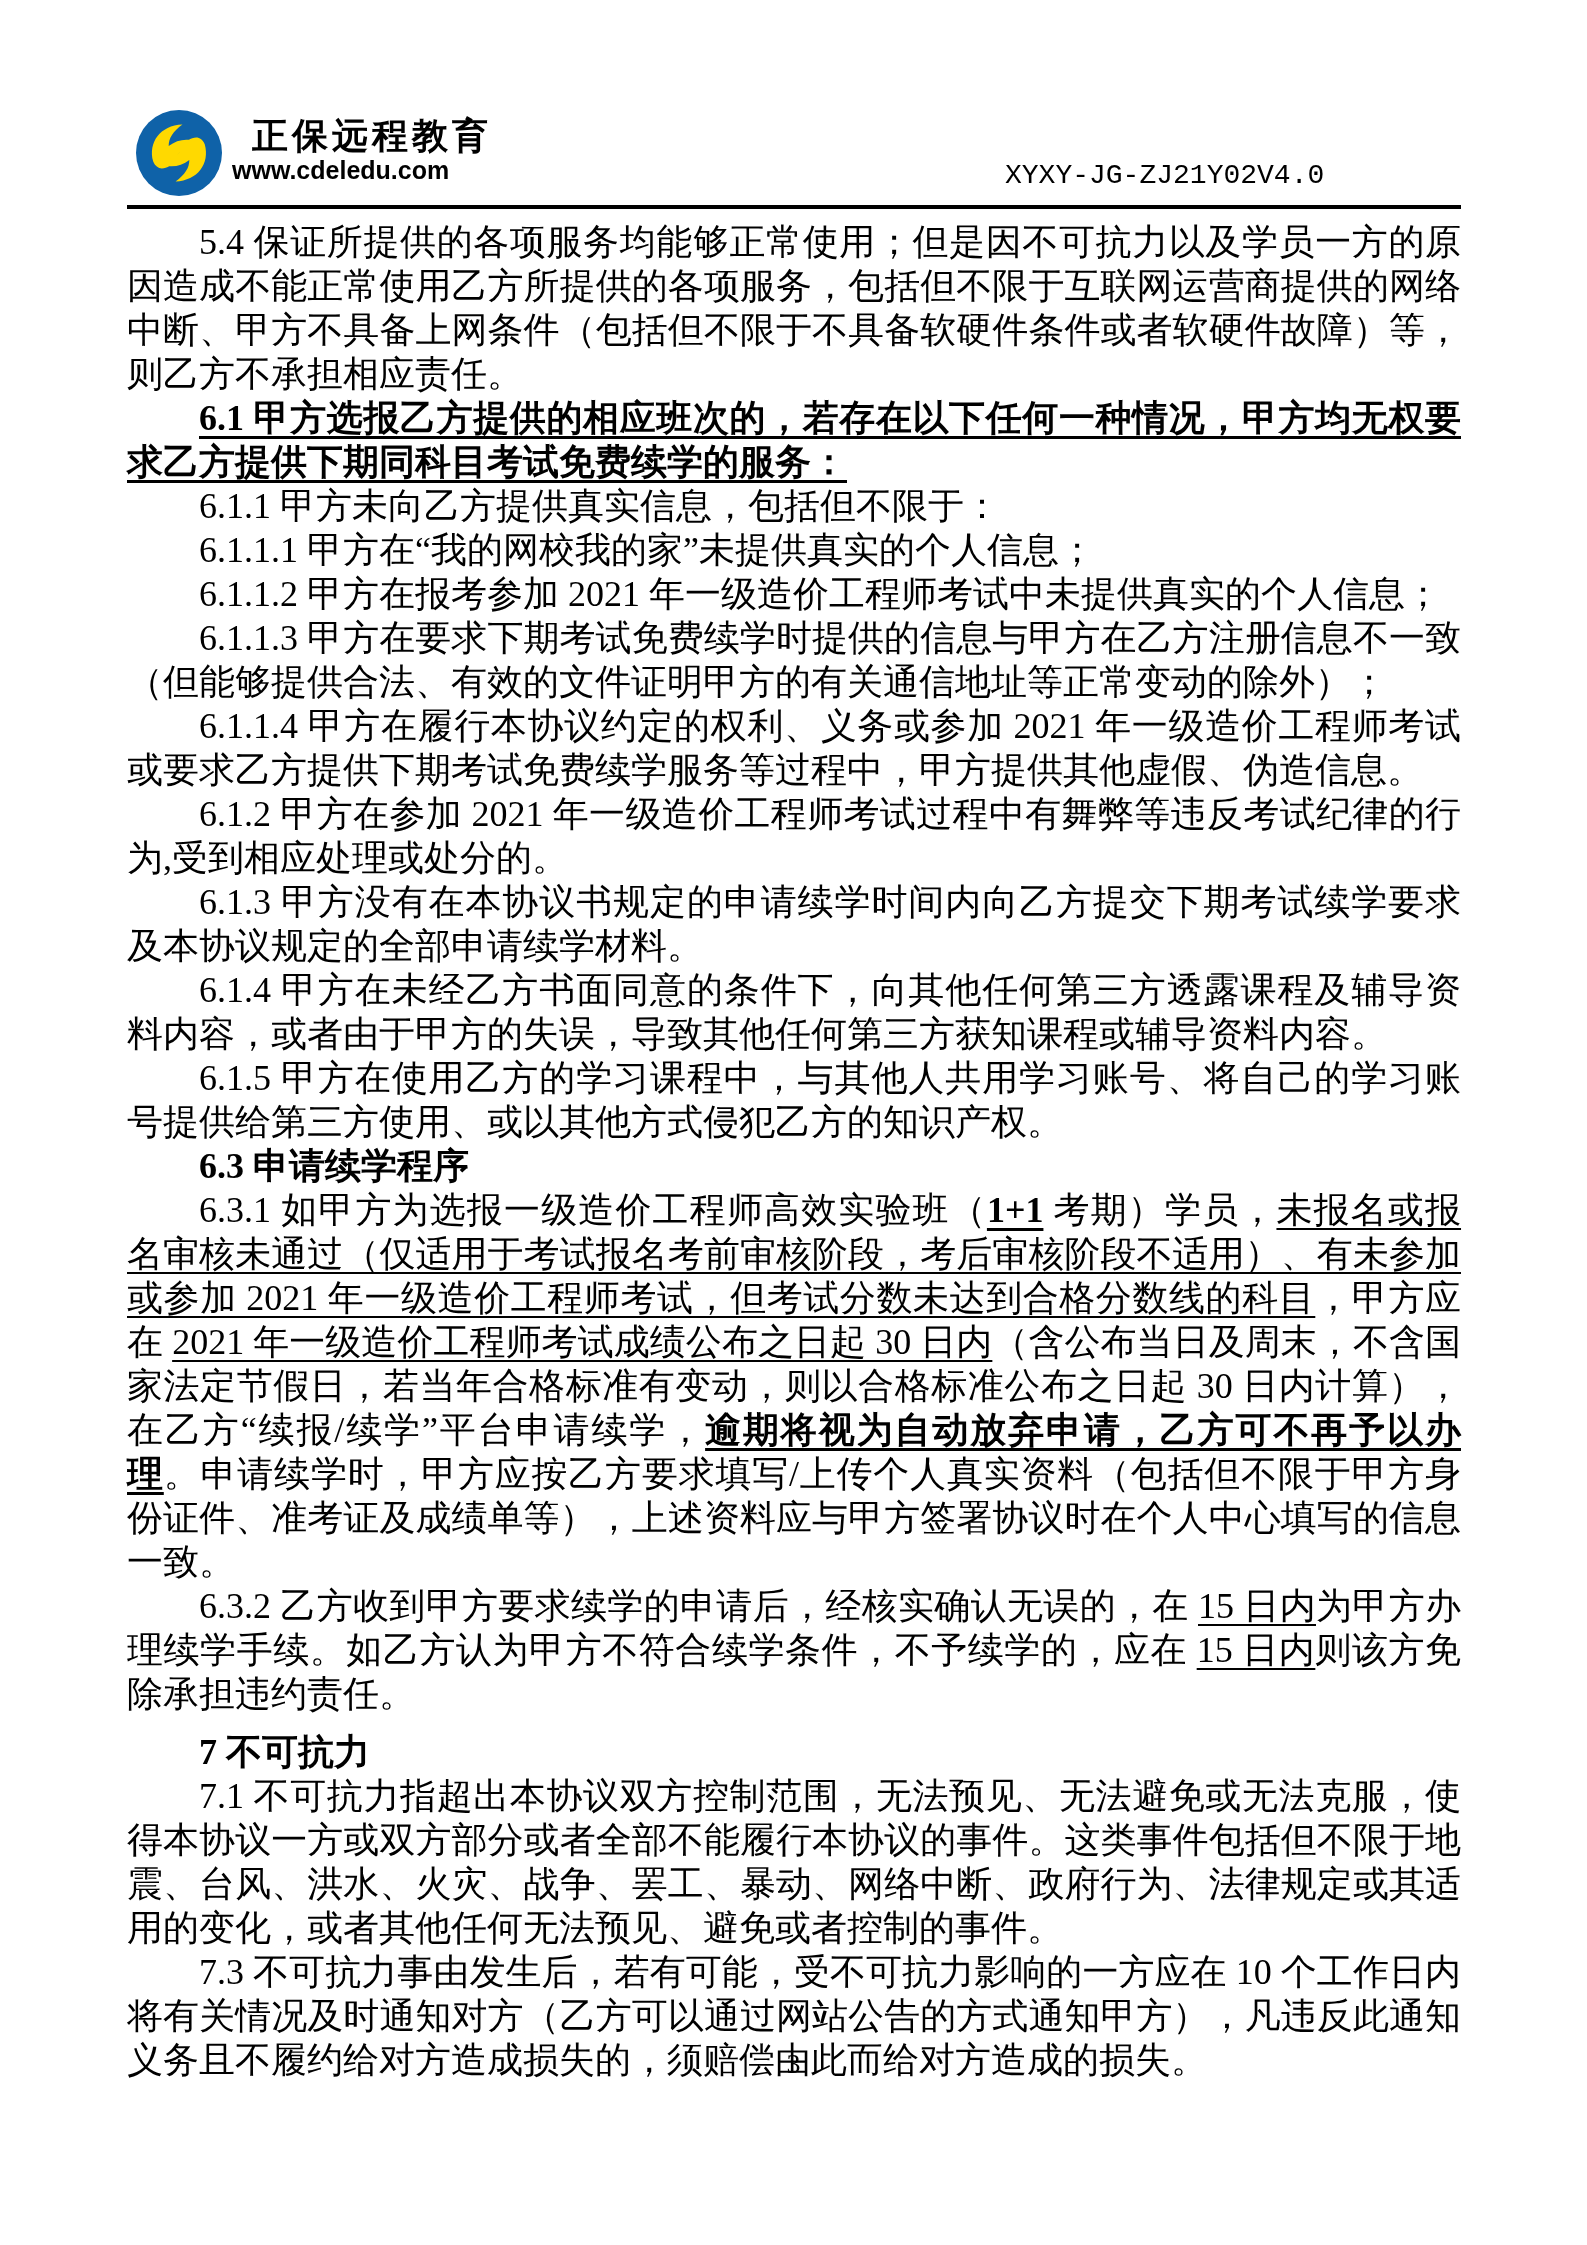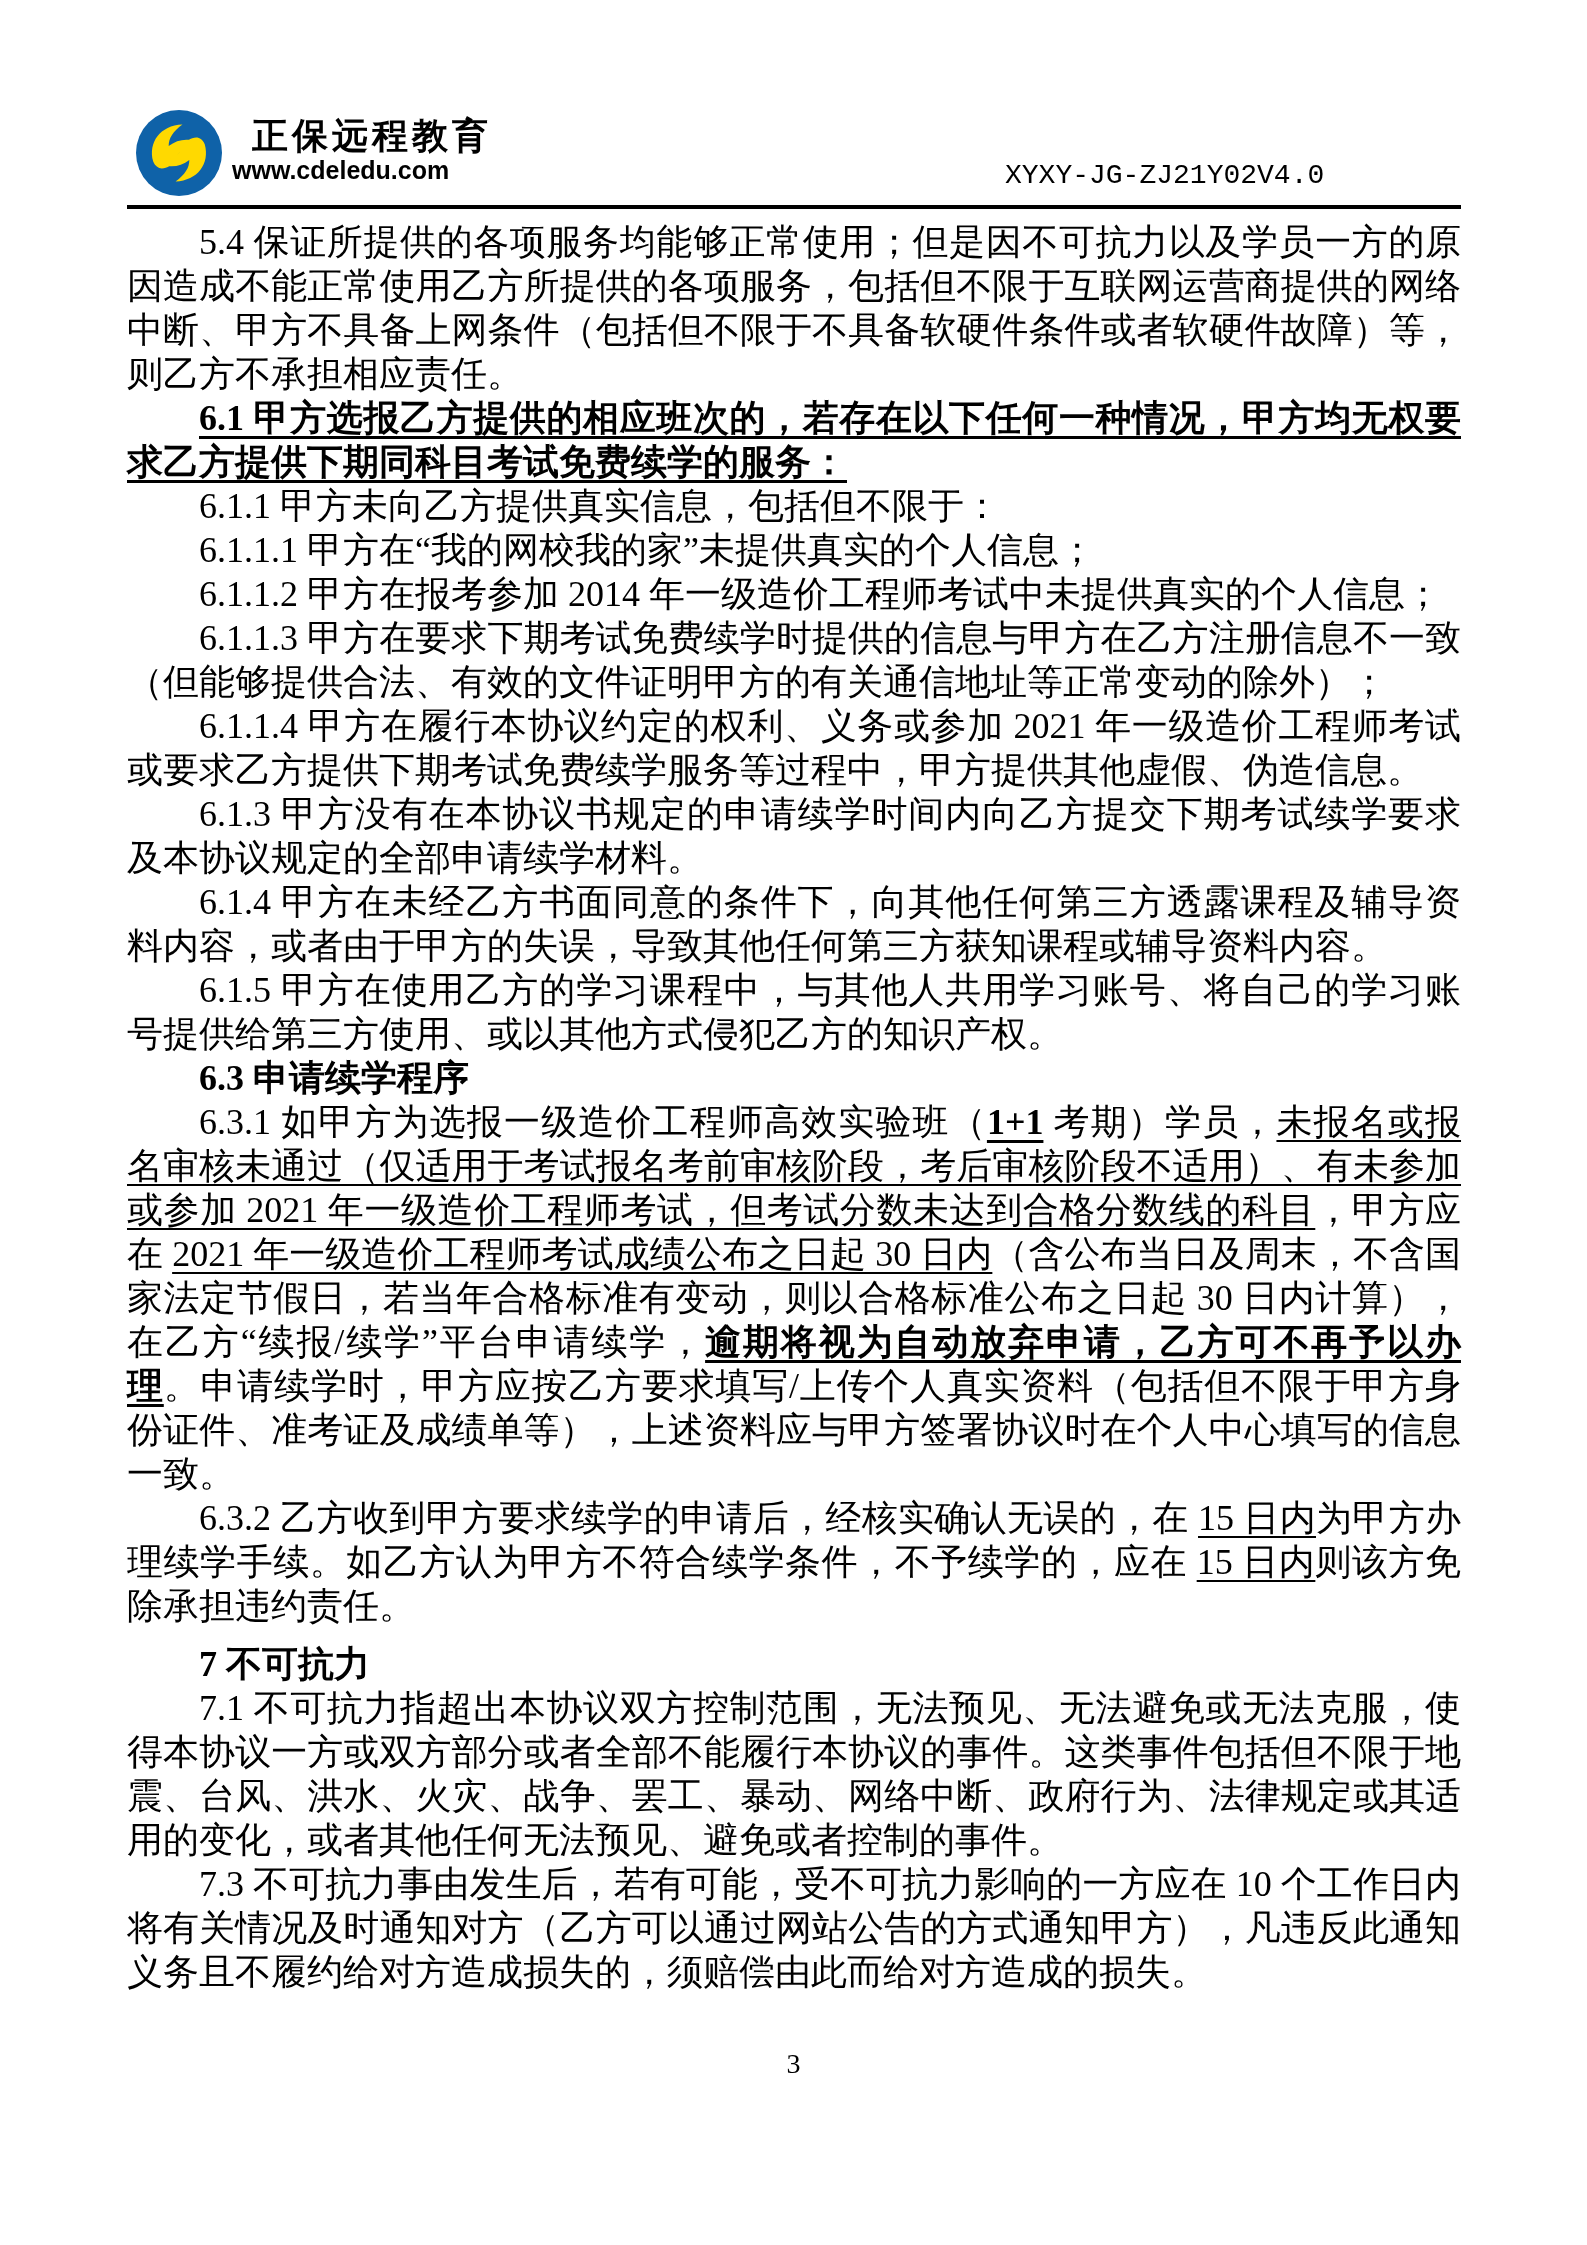--- a/index.html
+++ b/index.html
@@ -70,23 +70,24 @@
   </div>
   <div class="doc-code">XYXY-JG-ZJ21Y02V4.0</div>
   <div class="header-rule"></div>
 </div>
 
 <div class="doc-body">
     <p class="para"><span class="seg">5.4 保证所提供的各项服务均能够正常使用；但是因不可抗力以及学员一方的原因造成不能正常使用乙方所提供的各项服务，包括但不限于互联网运营商提供的网络中断、甲方不具备上网条件（包括但不限于不具备软硬件条件或者软硬件故障）等，则乙方不承担相应责任。</span></p>
     <p class="para"><span class="seg b u">6.1 甲方选报乙方提供的相应班次的，若存在以下任何一种情况，甲方均无权要求乙方提供下期同科目考试免费续学的服务：</span></p>
     <p class="para"><span class="seg">6.1.1 甲方未向乙方提供真实信息，包括但不限于：</span></p>
     <p class="para"><span class="seg">6.1.1.1 甲方在“我的网校我的家”未提供真实的个人信息；</span></p>
-    <p class="para"><span class="seg">6.1.1.2 甲方在报考参加 2014 年一级造价工程师考试中未提供真实的个人信息；</span></p>
+    <p class="para"><span class="seg">6.1.1.2 甲方在报考参加 2021 年一级造价工程师考试中未提供真实的个人信息；</span></p>
     <p class="para"><span class="seg">6.1.1.3 甲方在要求下期考试免费续学时提供的信息与甲方在乙方注册信息不一致（但能够提供合法、有效的文件证明甲方的有关通信地址等正常变动的除外）；</span></p>
     <p class="para"><span class="seg">6.1.1.4 甲方在履行本协议约定的权利、义务或参加 2021 年一级造价工程师考试或要求乙方提供下期考试免费续学服务等过程中，甲方提供其他虚假、伪造信息。</span></p>
+    <p class="para"><span class="seg">6.1.2 甲方在参加 2021 年一级造价工程师考试过程中有舞弊等违反考试纪律的行为,受到相应处理或处分的。</span></p>
     <p class="para"><span class="seg">6.1.3 甲方没有在本协议书规定的申请续学时间内向乙方提交下期考试续学要求及本协议规定的全部申请续学材料。</span></p>
     <p class="para"><span class="seg">6.1.4 甲方在未经乙方书面同意的条件下，向其他任何第三方透露课程及辅导资料内容，或者由于甲方的失误，导致其他任何第三方获知课程或辅导资料内容。</span></p>
     <p class="para"><span class="seg">6.1.5 甲方在使用乙方的学习课程中，与其他人共用学习账号、将自己的学习账号提供给第三方使用、或以其他方式侵犯乙方的知识产权。</span></p>
     <p class="para heading"><span class="seg b">6.3 申请续学程序</span></p>
     <p class="para"><span class="seg">6.3.1 如甲方为选报一级造价工程师高效实验班（</span><span class="seg b u">1+1</span><span class="seg"> 考期）学员，</span><span class="seg u">未报名或报名审核未通过（仅适用于考试报名考前审核阶段，考后审核阶段不适用）、有未参加或参加 2021 年一级造价工程师考试，但考试分数未达到合格分数线的科目</span><span class="seg">，甲方应在 </span><span class="seg u">2021 年一级造价工程师考试成绩公布之日起 30 日内</span><span class="seg">（含公布当日及周末，不含国家法定节假日，若当年合格标准有变动，则以合格标准公布之日起 30 日内计算），在乙方“续报/续学”平台申请续学，</span><span class="seg b u">逾期将视为自动放弃申请，乙方可不再予以办理</span><span class="seg">。申请续学时，甲方应按乙方要求填写/上传个人真实资料（包括但不限于甲方身份证件、准考证及成绩单等），上述资料应与甲方签署协议时在个人中心填写的信息一致。</span></p>
     <p class="para"><span class="seg">6.3.2 乙方收到甲方要求续学的申请后，经核实确认无误的，在 </span><span class="seg u">15 日内</span><span class="seg">为甲方办理续学手续。如乙方认为甲方不符合续学条件，不予续学的，应在 </span><span class="seg u">15 日内</span><span class="seg">则该方免除承担违约责任。</span></p>
     <p class="para heading gap"><span class="seg b">7 不可抗力</span></p>
     <p class="para"><span class="seg">7.1 不可抗力指超出本协议双方控制范围，无法预见、无法避免或无法克服，使得本协议一方或双方部分或者全部不能履行本协议的事件。这类事件包括但不限于地震、台风、洪水、火灾、战争、罢工、暴动、网络中断、政府行为、法律规定或其适用的变化，或者其他任何无法预见、避免或者控制的事件。</span></p>
     <p class="para"><span class="seg">7.3 不可抗力事由发生后，若有可能，受不可抗力影响的一方应在 10 个工作日内将有关情况及时通知对方（乙方可以通过网站公告的方式通知甲方），凡违反此通知义务且不履约给对方造成损失的，须赔偿由此而给对方造成的损失。</span></p>
   </div>

